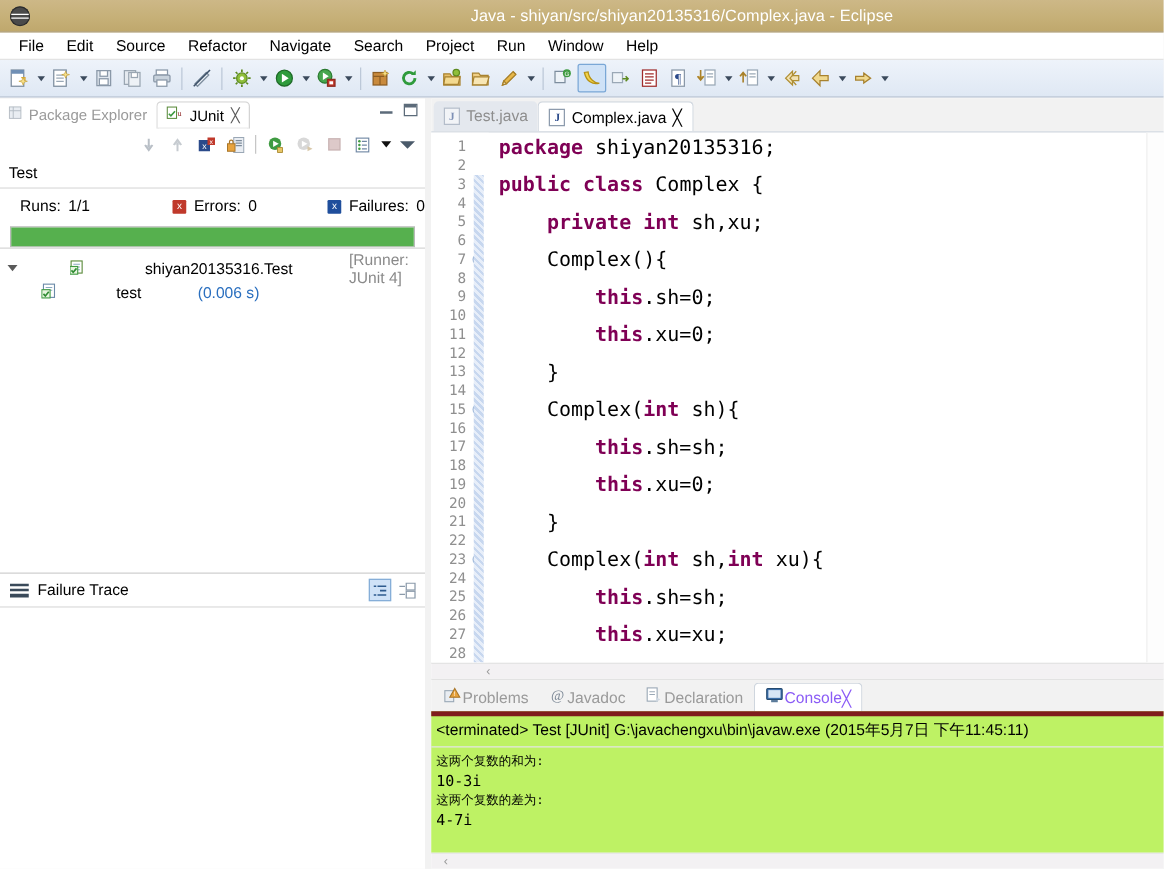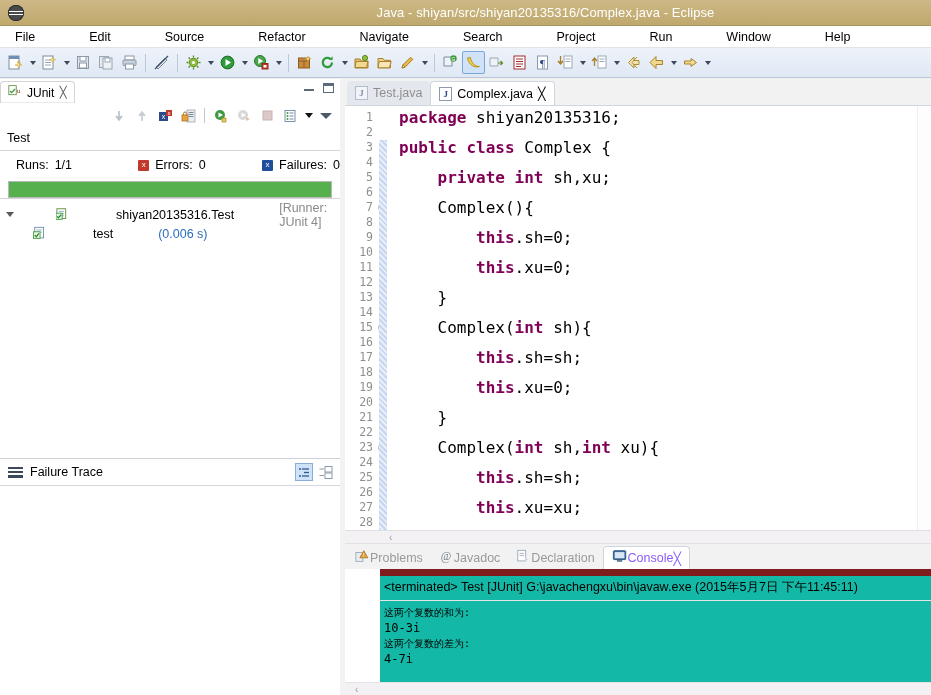--- a/index.html
+++ b/index.html
@@ -41,21 +41,20 @@
     padding-left: 160px;
   }
 
   
   .menubar {
     height: 22px;
     background: #ffffff;
     display: flex; align-items: center;
     padding-left: 6px;
     border-bottom: 1px solid #e3e3e3;
-    gap: 36px;
   }
   .menubar .menu-item {
     padding: 2px 9px;
     font-size: 12.5px; color: #000;
     cursor: default;
   }
 
   
   .toolbar {
     height: 30px;
@@ -318,21 +317,21 @@
     border-top: 1px solid #e2e2e2;
   }
   .console-tabs {
     height: 25px; display:flex; align-items:flex-end; background:#f2f2f2; padding-left:2px;
   }
   .ctab {
     height:23px; display:flex; align-items:center; padding:0 8px;
     font-size:12.5px; color:#9a9a9a; border-radius:4px 4px 0 0;
   }
   .ctab.selected { color:#8b5cf6; background:#ffffff; border:1px solid #cfd6de; border-bottom:none; }
-  .console-body { flex:1; background:#14b8a6; border-top:7px solid #7f1d1d; position:relative;margin-left:35px; }
+  .console-body { flex:1; background:#bef264; border-top:4px solid #7f1d1d; position:relative; }
   .console-hdr {
     font-size:12.5px; padding:3px 0 4px 4px; color:#000;
     border-bottom:1px solid #e5e5e5;
   }
   .console-out {
     font-family:"DejaVu Sans Mono", monospace;
     font-size:11px;
     padding: 4px 0 0 4px;
     color:#000;
   }
@@ -545,20 +544,28 @@
         </svg>
       </div>
       <div class="tb-arrow"></div>
     </div>
 
   <div class="main">
 
     <div class="left-pane">
 
       <div class="viewtabs" id="leftTabs">
+          <div class="viewtab unselected">
+            <span><svg width="13" height="13" viewBox="0 0 17 17">
+                <rect x="2" y="2" width="12" height="12" fill="#e9edf2" stroke="#b5bcc4"></rect>
+                <line x1="6" y1="2" x2="6" y2="14" stroke="#b5bcc4"></line>
+                <line x1="2" y1="6" x2="14" y2="6" stroke="#b5bcc4"></line>
+              </svg></span>
+            <span>Package Explorer</span>
+          </div>
           <div class="viewtab selected">
             <span><svg width="16" height="14" viewBox="0 0 17 17">
                 <rect x="1" y="2" width="9" height="11" fill="#fff" stroke="#5a8a3a"></rect>
                 <path d="M2.5 8.5 l2 2 l4-4.5" stroke="#3f9b42" stroke-width="1.6" fill="none"></path>
                 <text x="13" y="11" font-size="8" fill="#8b1f1f" text-anchor="middle" font-family="Liberation Serif">u</text>
               </svg></span>
             <span>JUnit</span>
             <span class="tabclose">╳</span>
           </div>
         </div>

